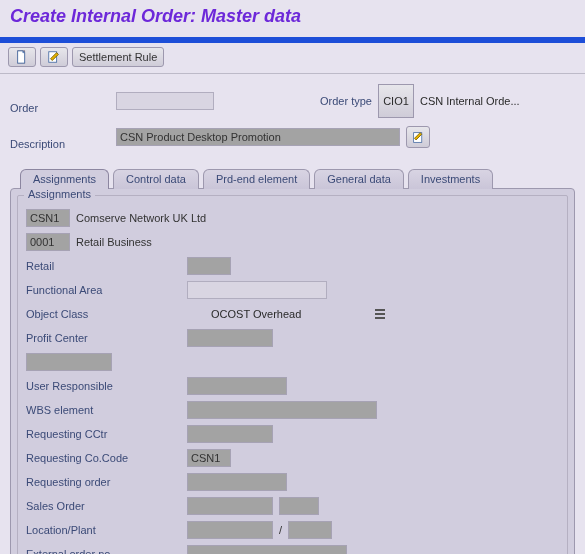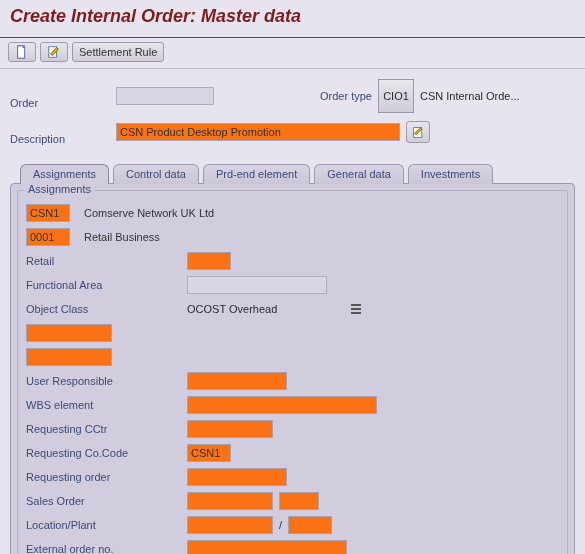--- a/index.html
+++ b/index.html
@@ -11,22 +11,22 @@
     color: #2a2a2a;
     width: 585px;
     height: 554px;
     overflow: hidden;
   }
   .title-bar {
     padding: 6px 10px 10px 10px;
     font-size: 18px;
     font-weight: bold;
     font-style: italic;
-    color: #7f1d1d;
-    border-bottom: 1px solid #1d4ed8;
+    color: #6d28d9;
+    border-bottom: 6px solid #1d4ed8;
   }
   .toolbar {
     display: flex;
     align-items: center;
     gap: 4px;
     padding: 4px 1px 6px 8px;
     border-bottom: 1px solid #bdbac8;
   }
   .tool-btn {
     display: inline-flex;
@@ -52,21 +52,21 @@
     gap: 6px;
     margin-bottom: 6px;
   }
   .label {
     color: #3b4a77;
     margin-top: 14px;
   }
   input.field, .field-display {
     height: 18px;
     border: 1px solid #a6a2b4;
-    background: #f97316;
+    background: #a3a3a3;
     box-sizing: border-box;
     padding: 1px 3px;
     font: inherit;
     color: #323232;
   }
   .readonly {
     background: #d9d5e2;
     border: 1px solid #b1adbf;
     height: 18px;
     box-sizing: border-box;
@@ -158,27 +158,27 @@
     display: flex;
     align-items: center;
     gap: 6px;
     height: 24px;
   }
   .form-label {
     width: 155px;
     color: #3b4a77;
   }
   .val-desc {
-    margin-left: 8px;
     color: #323232;
   }
   .obj-class {
     display: flex;
     align-items: center;
     gap: 11px;
+    margin-left: 24px;
   }
   .list-btn {
     width: 14px; height: 16px;
     border: none;
     background: none;
     display: inline-flex;
     align-items: center;
     justify-content: center;
     cursor: pointer;
   }
@@ -270,20 +270,21 @@
             <svg viewBox="0 0 12 12">
               <rect x="1" y="1" width="10" height="2" fill="#555"></rect>
               <rect x="1" y="5" width="10" height="2" fill="#555"></rect>
               <rect x="1" y="9" width="10" height="2" fill="#555"></rect>
             </svg>
           </span>
         </span>
       </div>
 
       <div class="form-row">
+        <span class="form-label">Profit Center</span>
         <input class="field" style="width: 86px;" value="">
       </div>
 
       <div class="form-row">
         <input class="field" style="width: 86px;" value="">
       </div>
 
       <div class="form-row">
         <span class="form-label">User Responsible</span>
         <input class="field" style="width: 100px;" value="">

